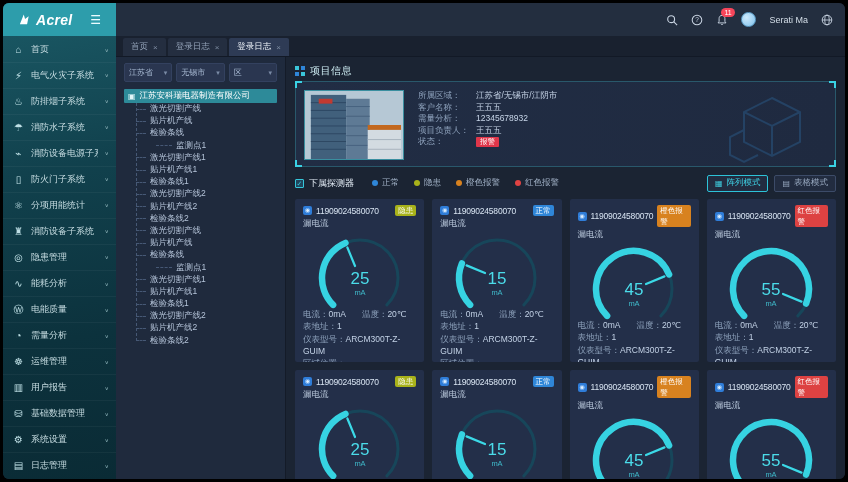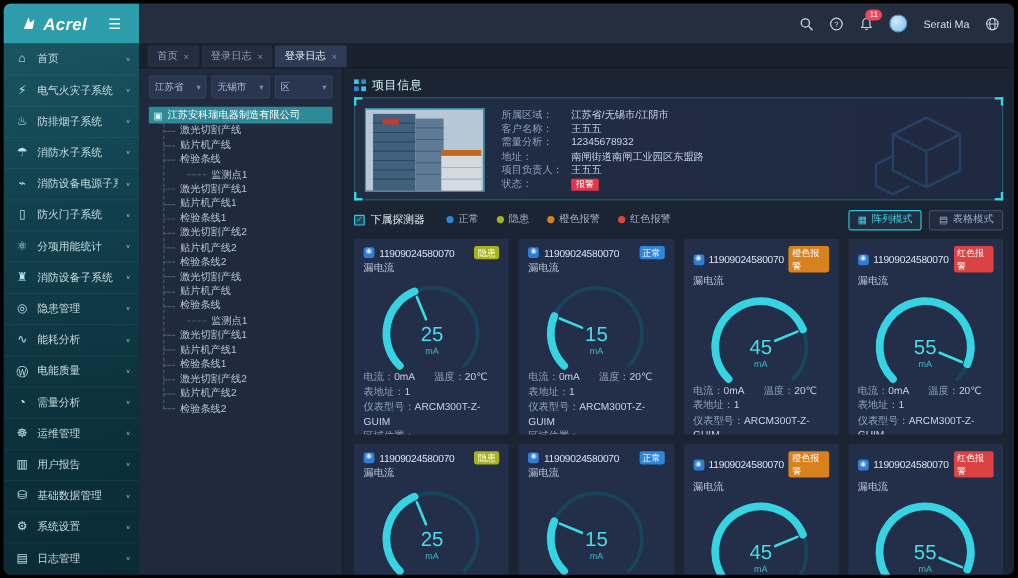--- a/index.html
+++ b/index.html
@@ -378,24 +378,20 @@
   </div>
           <div class="field-row">
     <span class="f-label">客户名称：</span>
     <span class="f-value">王五五</span>
   </div>
           <div class="field-row">
     <span class="f-label">需量分析：</span>
     <span class="f-value">12345678932</span>
   </div>
           <div class="field-row">
-    <span class="f-label">地址：</span>
-    <span class="f-value">南闸街道南闸工业园区东盟路</span>
-  </div>
-          <div class="field-row">
     <span class="f-label">项目负责人：</span>
     <span class="f-value">王五五</span>
   </div>
           <div class="field-row">
     <span class="f-label">状态：</span>
     <span class="f-value"><span class="status-badge" style="background: rgb(224, 54, 74);">报警</span></span>
   </div>
         </div>
       <svg class="cube-mark" width="120" height="80" viewBox="0 0 120 80">
         <g fill="none" stroke="#26486d" stroke-width="2">

